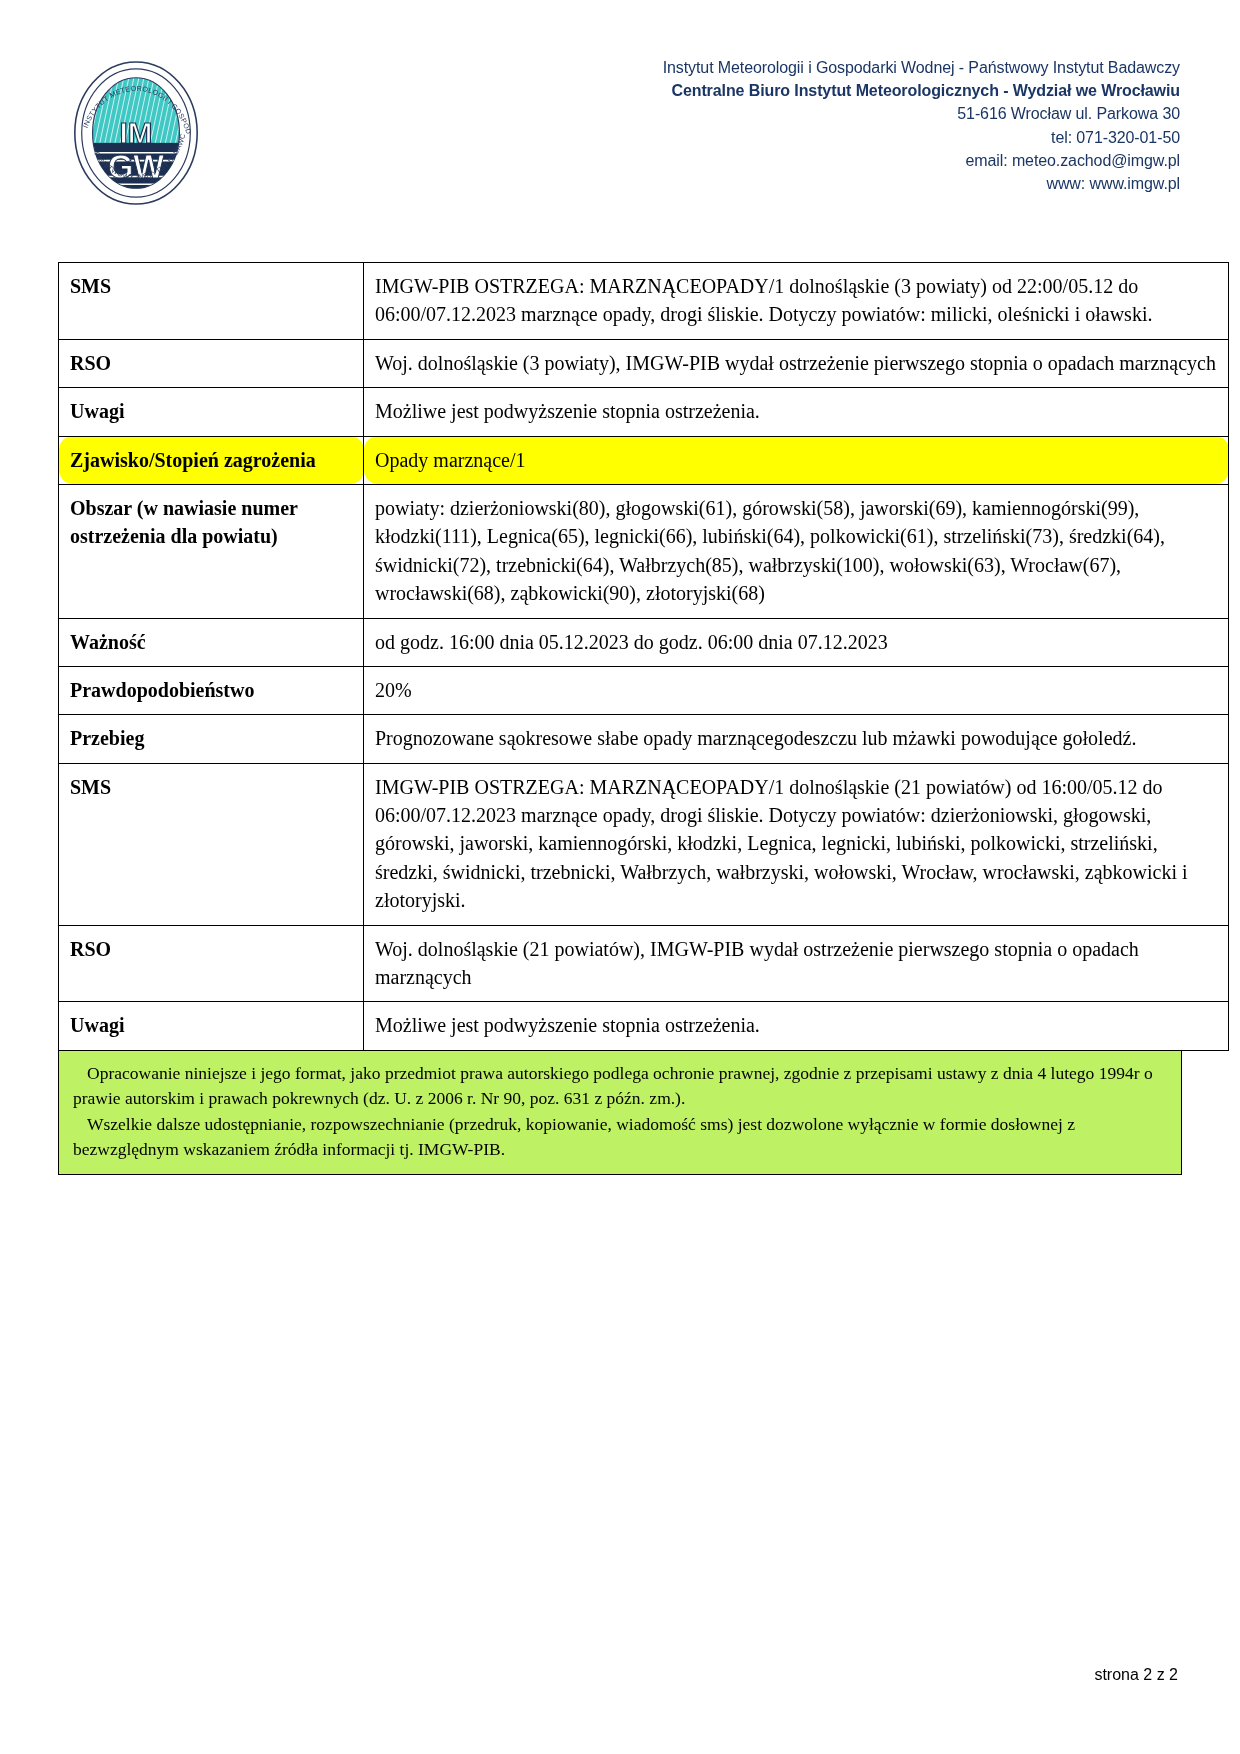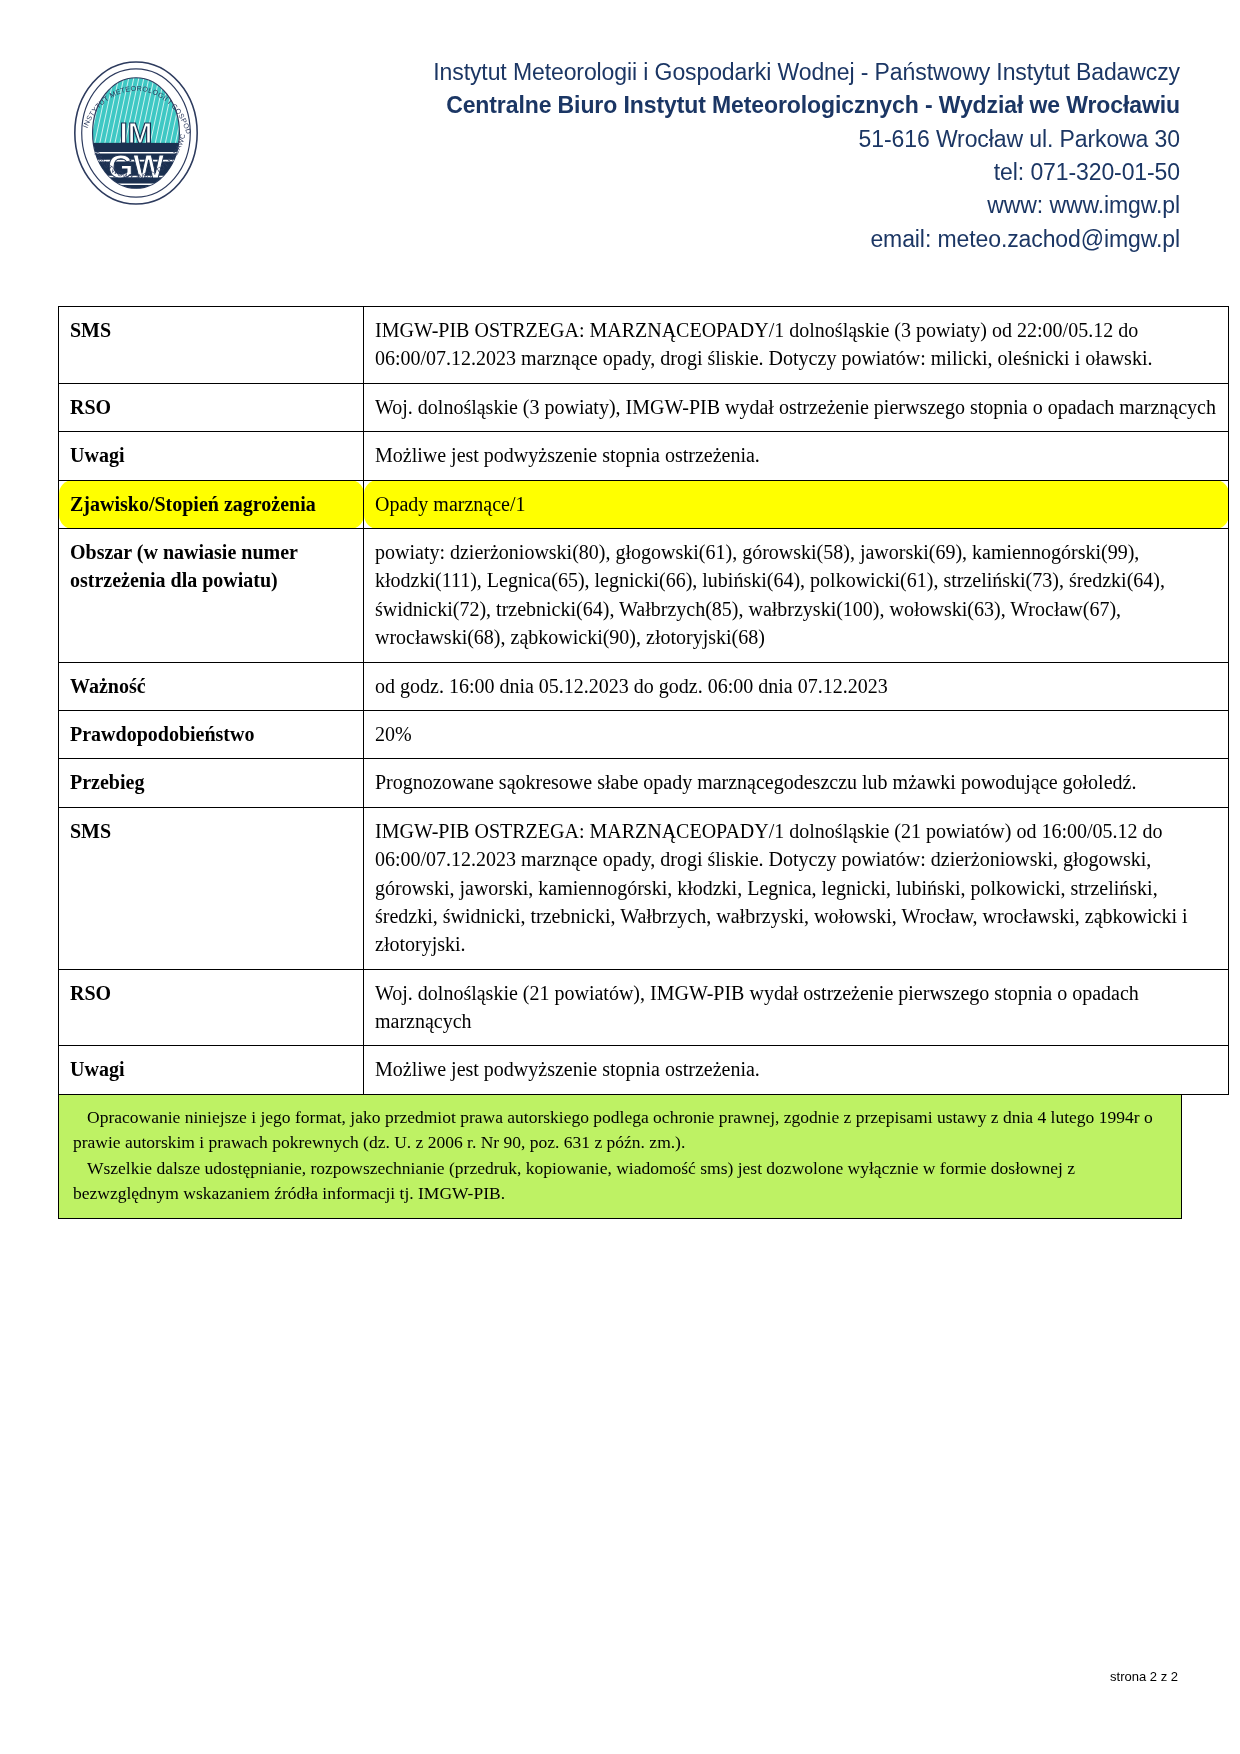--- a/index.html
+++ b/index.html
@@ -42,21 +42,21 @@
   .header-text {
     flex: 1;
     text-align: right;
     font-family: "Liberation Sans", sans-serif;
     color: #1b3664;
     padding-right: 2px;
     padding-top: 4px;
   }
   .header-text div {
     line-height: 1.45;
-    font-size: 23px;
+    font-size: 16px;
     letter-spacing: -0.1px;
     white-space: nowrap;
   }
   .header-text .bold {
     font-weight: bold;
   }
 
   
   .table-wrap {
     padding: 0 58px;
@@ -102,21 +102,21 @@
     margin: 0;
     text-indent: 14px;
   }
 
   
   .page-number {
     position: absolute;
     right: 62px;
     bottom: 70px;
     font-family: "Liberation Sans", sans-serif;
-    font-size: 13px;
+    font-size: 16px;
     color: #000000;
   }
 </style>
 </head>
 <body>
 
 <div class="page">
 
   <div class="header">
     <div class="logo-wrap">
@@ -150,22 +150,22 @@
         <text font-family="Liberation Sans, sans-serif" font-size="7.2" fill="#2d3b5e" letter-spacing="0.3">
           <textPath href="#arcBot" startOffset="14%">PAŃSTWOWY INSTYTUT BADAWCZY</textPath>
         </text>
       </svg>
     </div>
     <div class="header-text">
       <div>Instytut Meteorologii i Gospodarki Wodnej - Państwowy Instytut Badawczy</div>
       <div class="bold">Centralne Biuro Instytut Meteorologicznych - Wydział we Wrocławiu</div>
       <div>51-616 Wrocław ul. Parkowa 30</div>
       <div>tel: 071-320-01-50</div>
+      <div>email: meteo.zachod@imgw.pl</div>
       <div>www: www.imgw.pl</div>
-      <div>email: meteo.zachod@imgw.pl</div>
     </div>
   </div>
 
   <div class="table-wrap">
     <table class="warn">
       <tbody>
         <tr>
           <td class="label">SMS</td>
           <td class="value">IMGW-PIB OSTRZEGA: MARZNĄCEOPADY/1 dolnośląskie  (3 powiaty) od 22:00/05.12 do 06:00/07.12.2023 marznące opady, drogi śliskie.  Dotyczy powiatów: milicki, oleśnicki  i oławski.</td>
         </tr>

